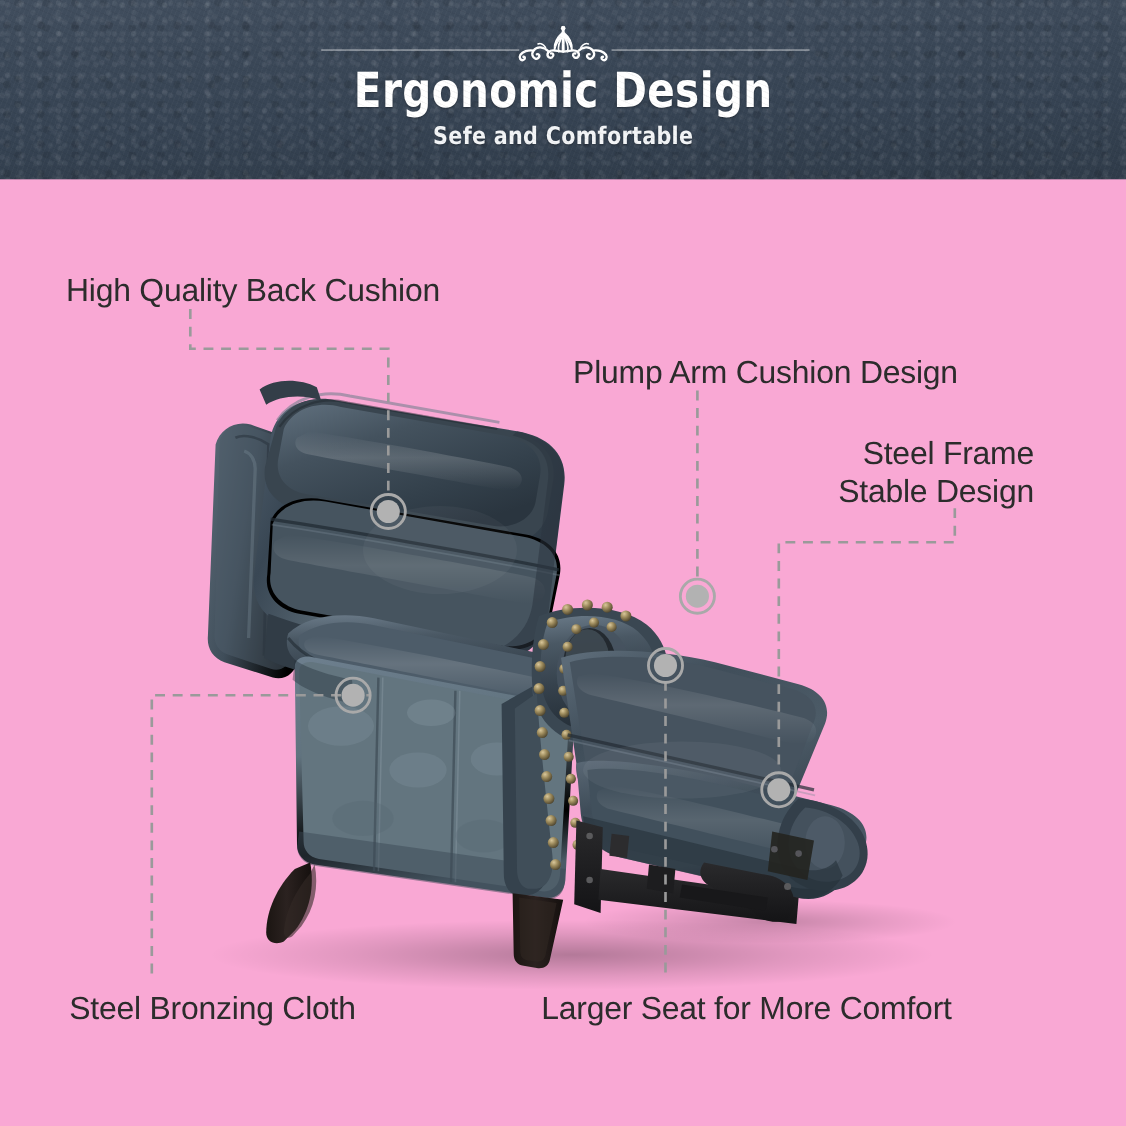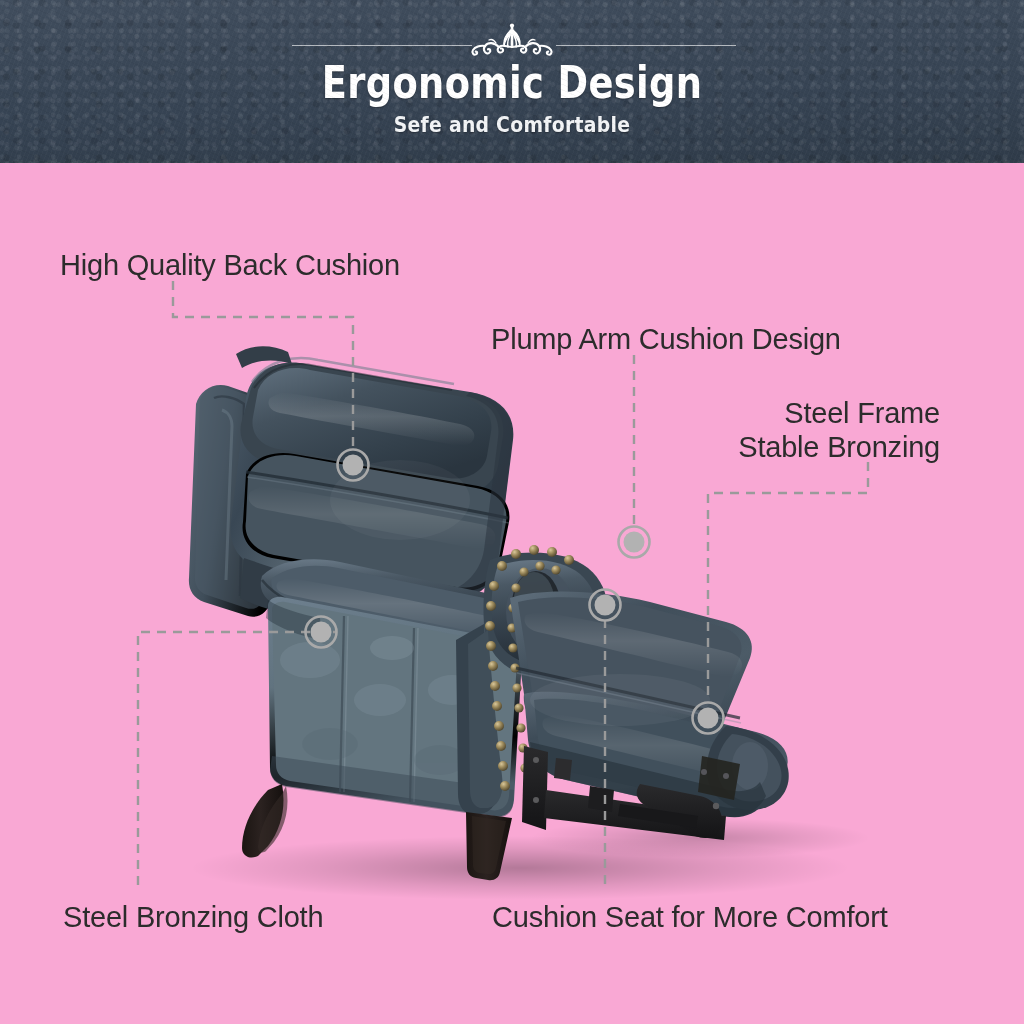--- a/index.html
+++ b/index.html
@@ -406,24 +406,24 @@
       </g>
       <g>
         <circle cx="321" cy="632" r="15.5" fill="none" stroke="#a9a9a9" stroke-width="2.6"></circle>
         <circle cx="321" cy="632" r="10.5" fill="#b2b2b2"></circle>
       </g>
     </g>
   </svg>
 
   <div class="callout" style="left:60px;top:248px;">High Quality Back Cushion</div>
 
-  <div class="callout" style="left:491px;top:322px;">Plump Arm Cushion Design</div>
+  <div class="callout" style="left:521px;top:322px;">Plump Arm Cushion Design</div>
 
   <div class="callout two-line" style="left:680px;top:396px;width:260px;">
     <div>Steel Frame</div>
-    <div>Stable Bronzing</div>
+    <div>Stable Design</div>
   </div>
 
   <div class="callout" style="left:63px;top:900px;">Steel Bronzing Cloth</div>
 
-  <div class="callout" style="left:492px;top:900px;">Cushion Seat for More Comfort</div>
+  <div class="callout" style="left:492px;top:900px;">Larger Seat for More Comfort</div>
 
 </div>
 
 </body></html>

